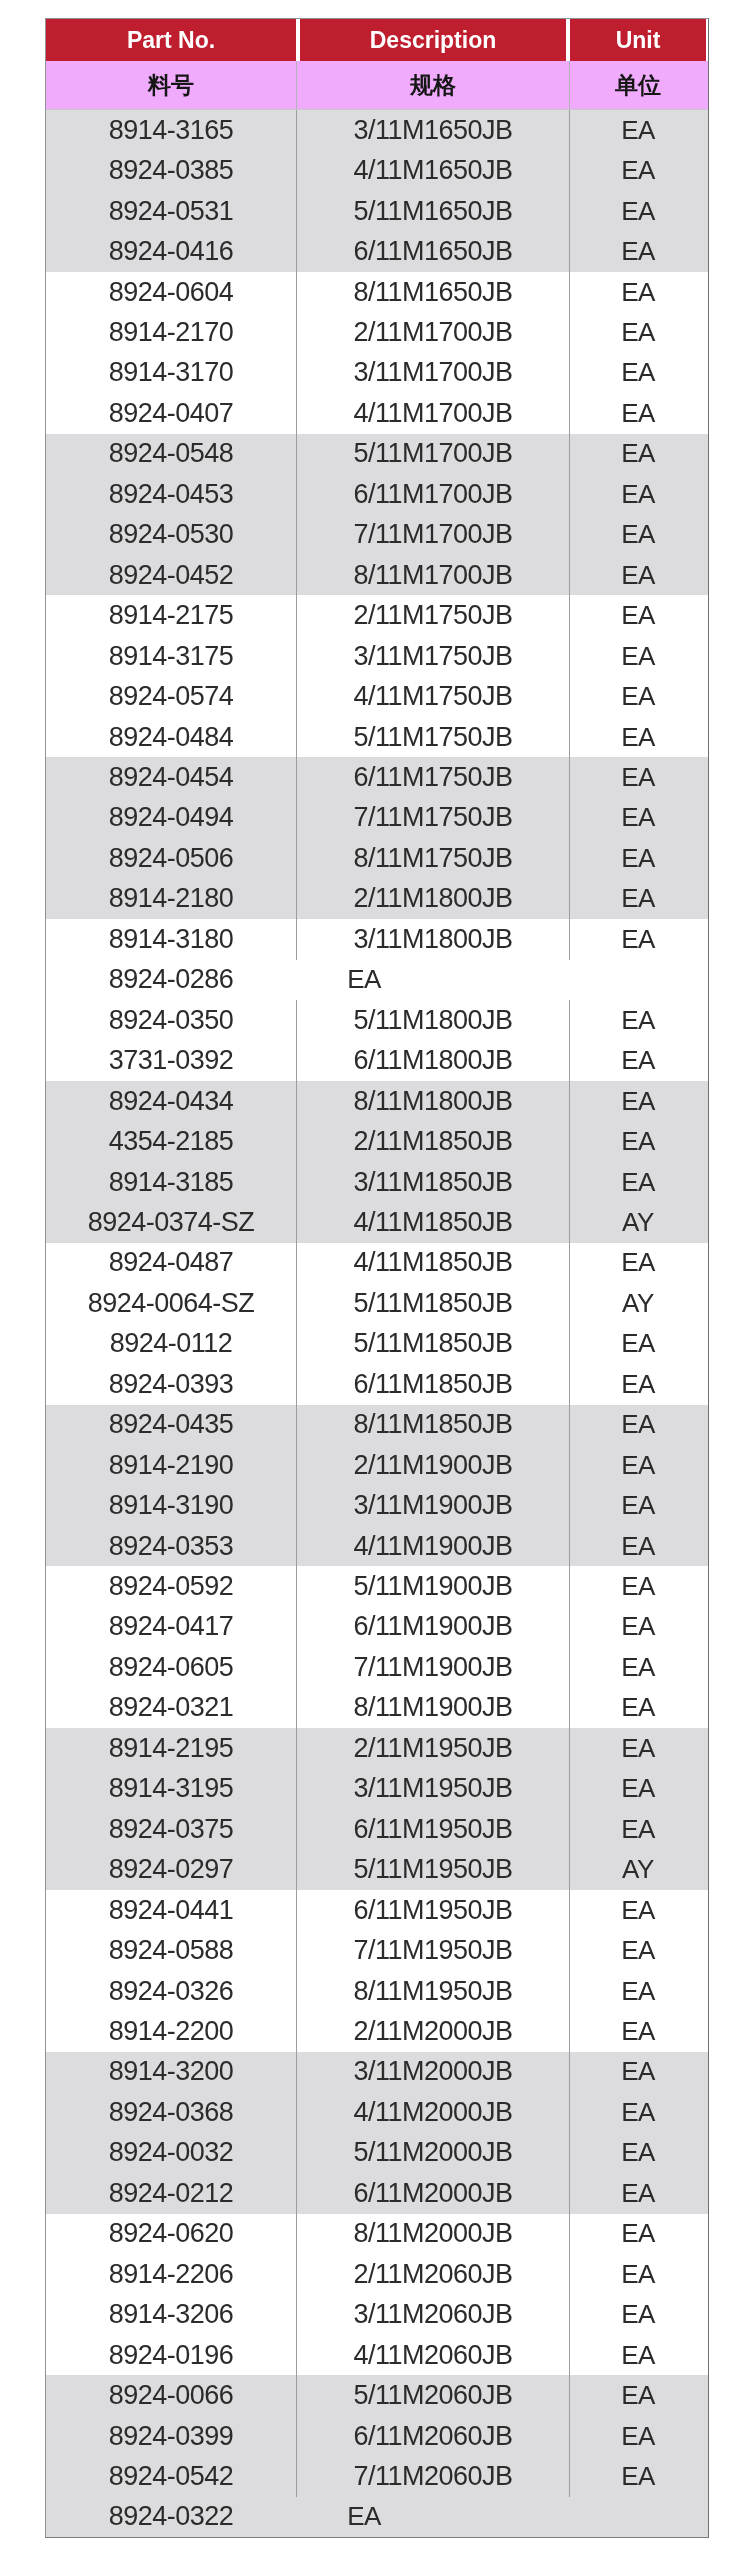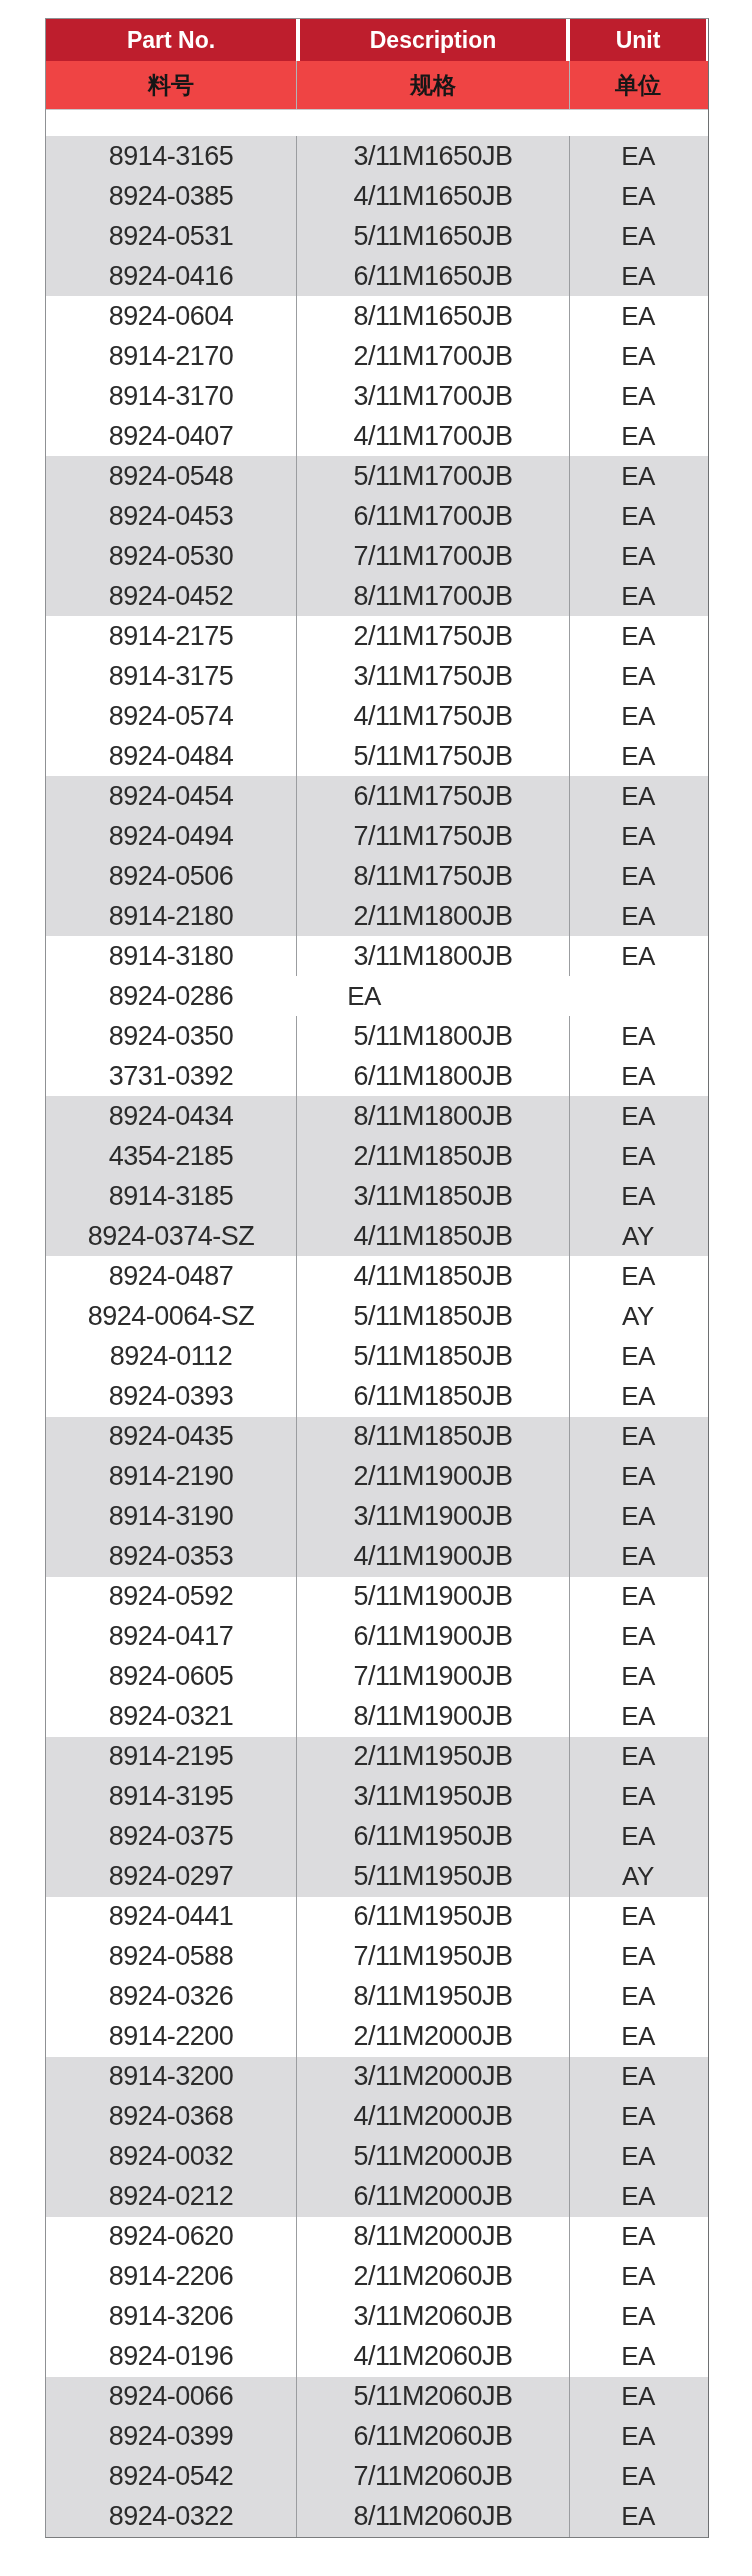--- a/index.html
+++ b/index.html
@@ -26,28 +26,28 @@
   .c2{width:274px;}
   .c3{width:136px;}
   
   .head{height:42px;background:#ffffff;}
   .head .cell{
     background:var(--header-bg,#be1e2d);
     color:#ffffff;font-weight:bold;font-size:23px;
   }
   .head .c2{border-left:4.8px solid #ffffff;border-right:4.8px solid #ffffff;}
   
-  .subhead{height:48px;background:#ef4444;border-bottom:1px solid #c8c8ca;}
+  .subhead{height:48px;background:#f0abfc;border-bottom:1px solid #c8c8ca;}
   .subhead .cell{
     color:#161616;font-weight:bold;font-size:23px;
     font-family:"DejaVu Sans","Liberation Sans",sans-serif;
   }
   .subhead .c2{border-left:1.9px solid #b2b4b7;border-right:1.9px solid #b2b4b7;}
   
-  .tbody{flex:1;display:flex;flex-direction:column;margin-top:26px;}
+  .tbody{flex:1;display:flex;flex-direction:column;}
   .row{display:flex;flex:1;background:var(--row-bg,#ffffff);}
   .row.alt{background:var(--row-alt-bg,#dcdcde);}
   .row .cell{
     color:#2b2b2b;font-size:27px;letter-spacing:-0.5px;
   }
   .row .c2{border-left:1.9px solid var(--grid-line,#9b9da0);border-right:1.9px solid var(--grid-line,#9b9da0);}
   .row .c3{font-size:26px;}
 </style>
 </head>
 <body>
@@ -353,18 +353,17 @@
         <div class="cell c2">6/11M2060JB</div>
         <div class="cell c3">EA</div>
       </div>
       <div class="row alt">
         <div class="cell c1">8924-0542</div>
         <div class="cell c2">7/11M2060JB</div>
         <div class="cell c3">EA</div>
       </div>
       <div class="row alt">
         <div class="cell c1">8924-0322</div>
-        <div class="cell c2">8/11M2060JB</div>
         <div class="cell c3">EA</div>
       </div>
     </div>
 </div>
 
 
 </body></html>

